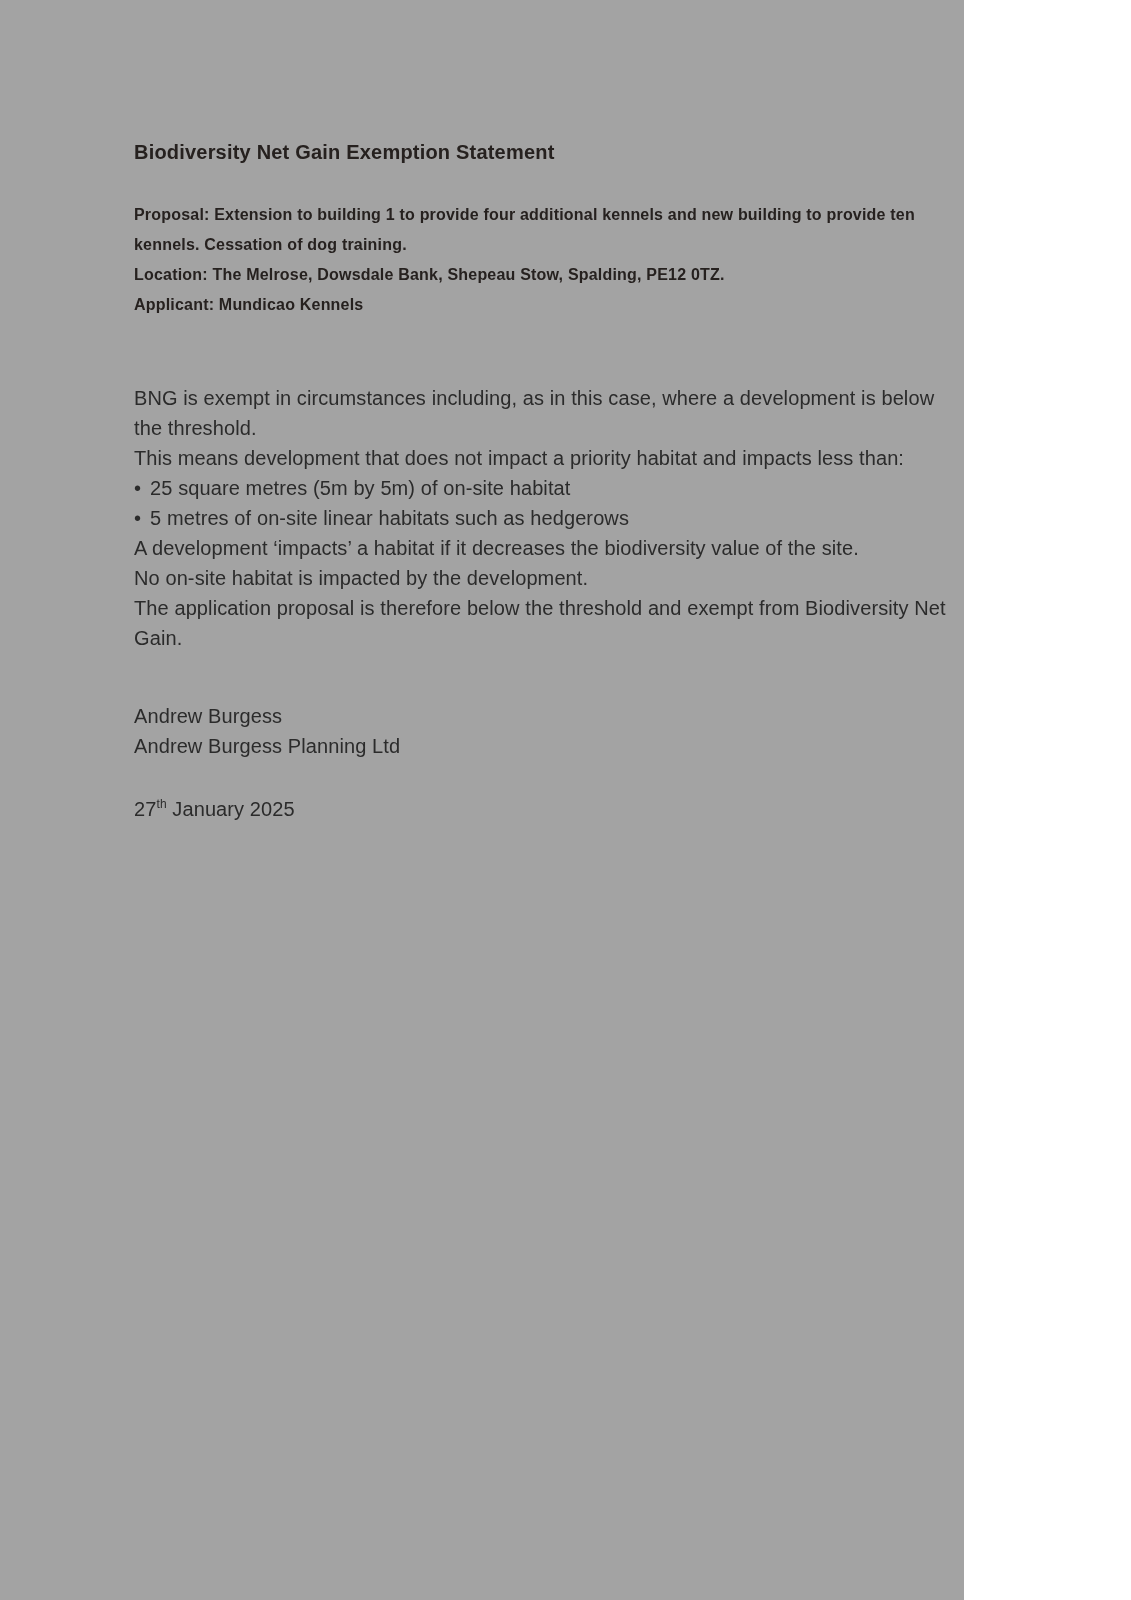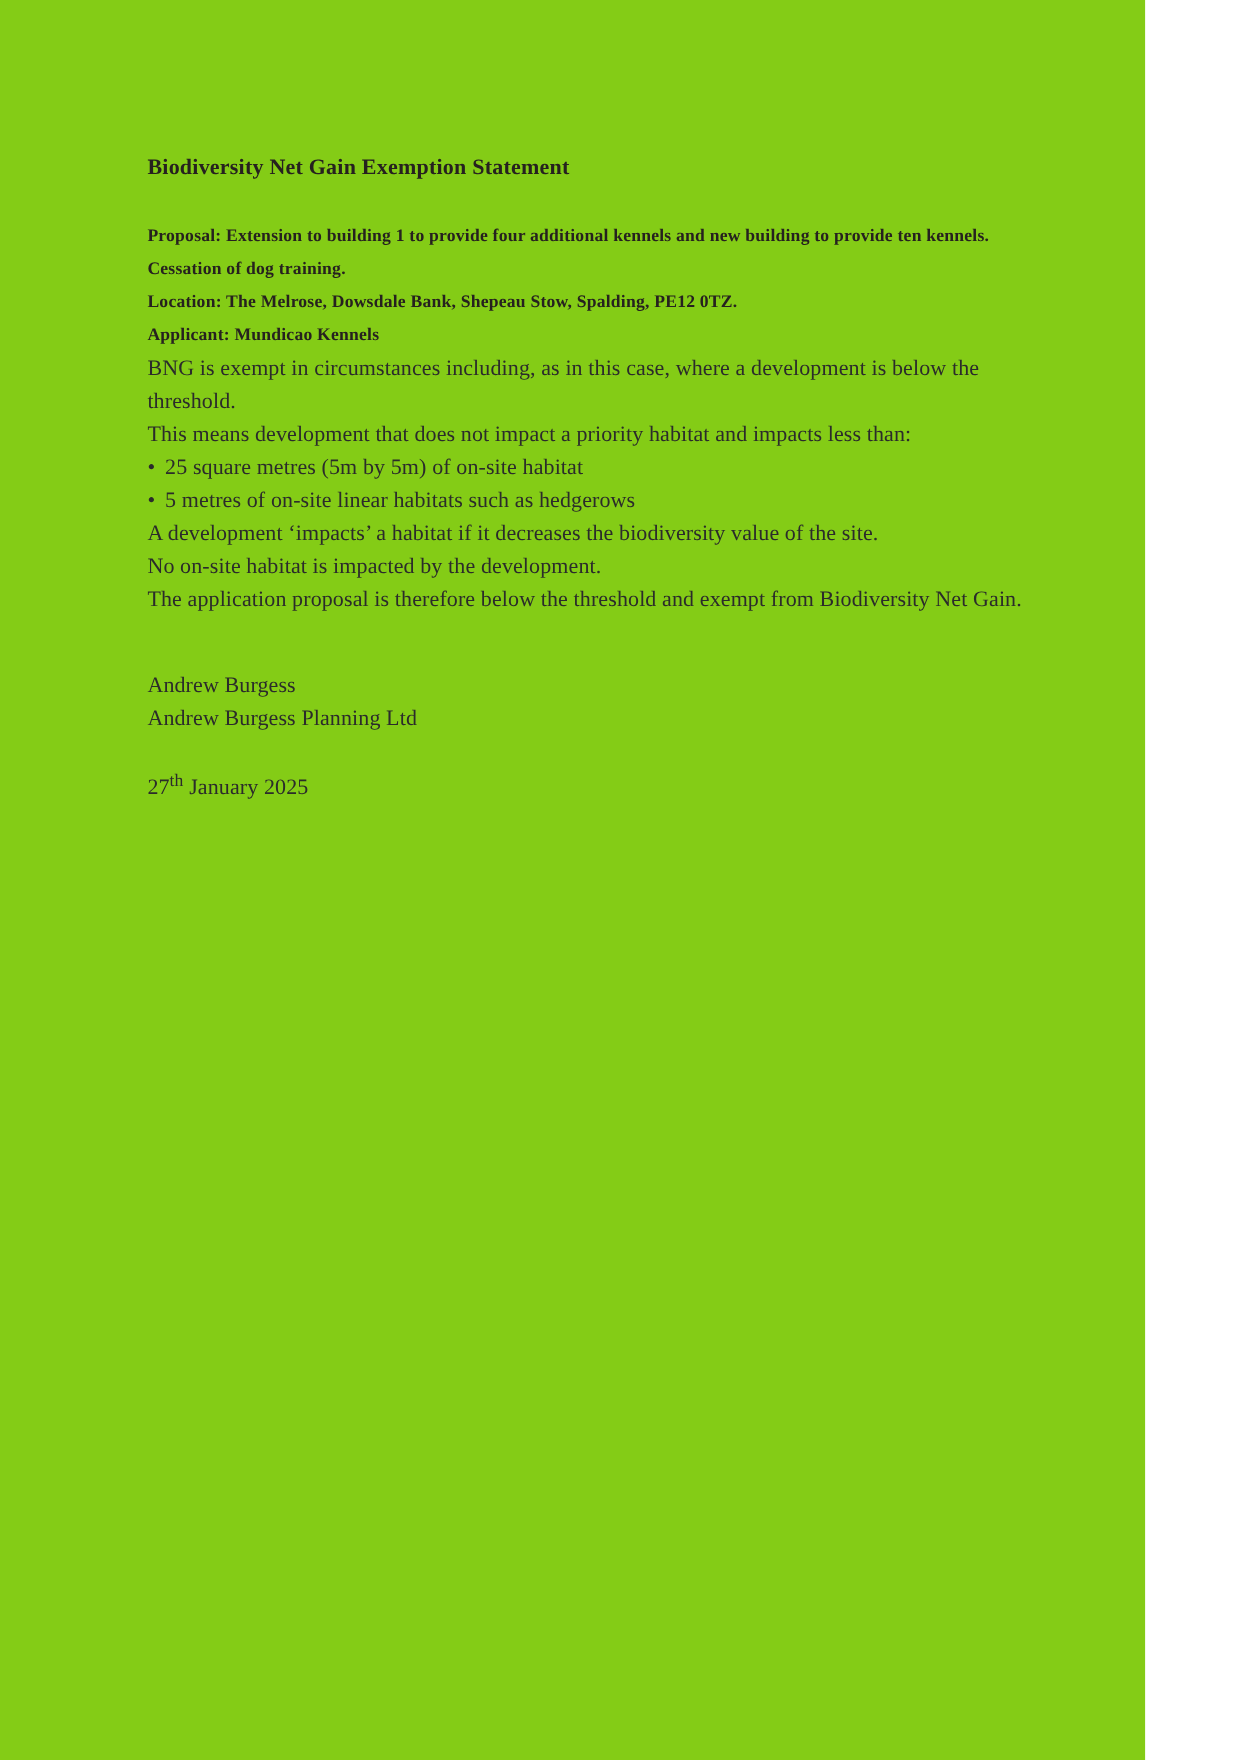--- a/index.html
+++ b/index.html
@@ -2,25 +2,25 @@
 <html><head>
 <meta charset="utf-8">
 <style>
   html, body {
     margin: 0;
     padding: 0;
     background: #ffffff;
   }
   .page {
     position: relative;
-    width: 1041px;
+    width: 964px;
     height: 1600px;
-    background: #84cc16;
+    background: #a3a3a3;
     overflow: hidden;
-    font-family: Liberation Serif, serif;
+    font-family: Liberation Sans, sans-serif;
     color: #26211f;
   }
   .content {
     position: absolute;
     left: 134px;
     top: 137px;
     width: 828px;
   }
   .heading {
     font-size: 20px;
@@ -33,20 +33,21 @@
     margin-top: 33px;
   }
   .meta-line {
     font-size: 16px;
     line-height: 30px;
     font-weight: 700;
     letter-spacing: 0.2px;
     margin: 0;
   }
   .body-block {
+    margin-top: 63px;
   }
   .body-line {
     font-size: 20px;
     line-height: 30px;
     font-weight: 400;
     letter-spacing: 0.1px;
     margin: 0;
     color: #2b2b2b;
   }
   .bullet-line {
@@ -56,21 +57,21 @@
   .bullet-glyph {
     flex: 0 0 auto;
   }
   .signature-block {
     margin-top: 48px;
   }
   .date-block {
     margin-top: 33px;
   }
   .date-line sup {
-    font-size: 16px;
+    font-size: 12px;
     line-height: 0;
     vertical-align: super;
   }
 </style>
 </head>
 <body>
 
 <div class="page">
   <div class="content">
 

